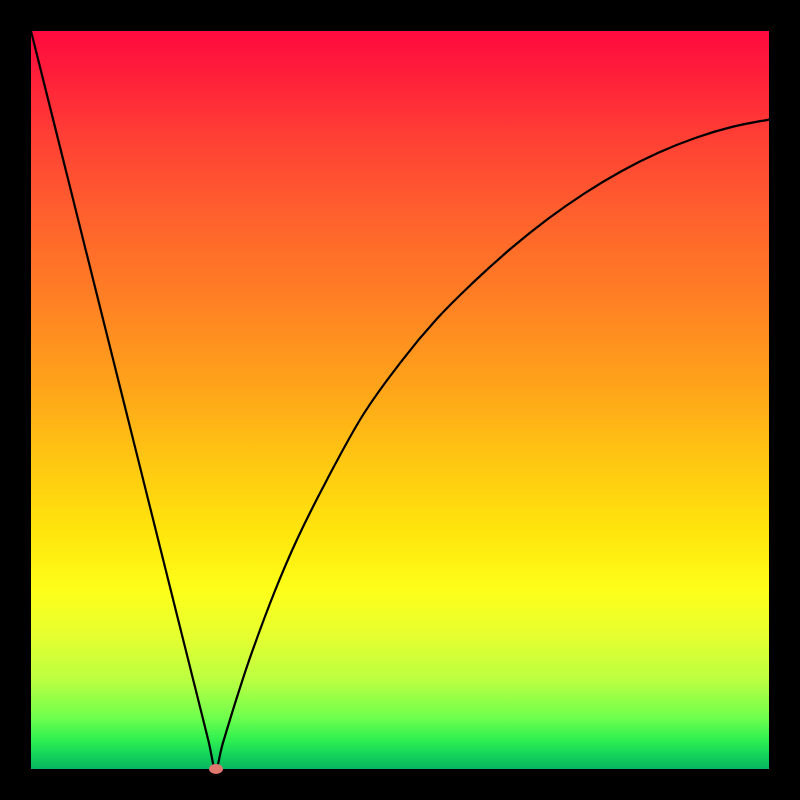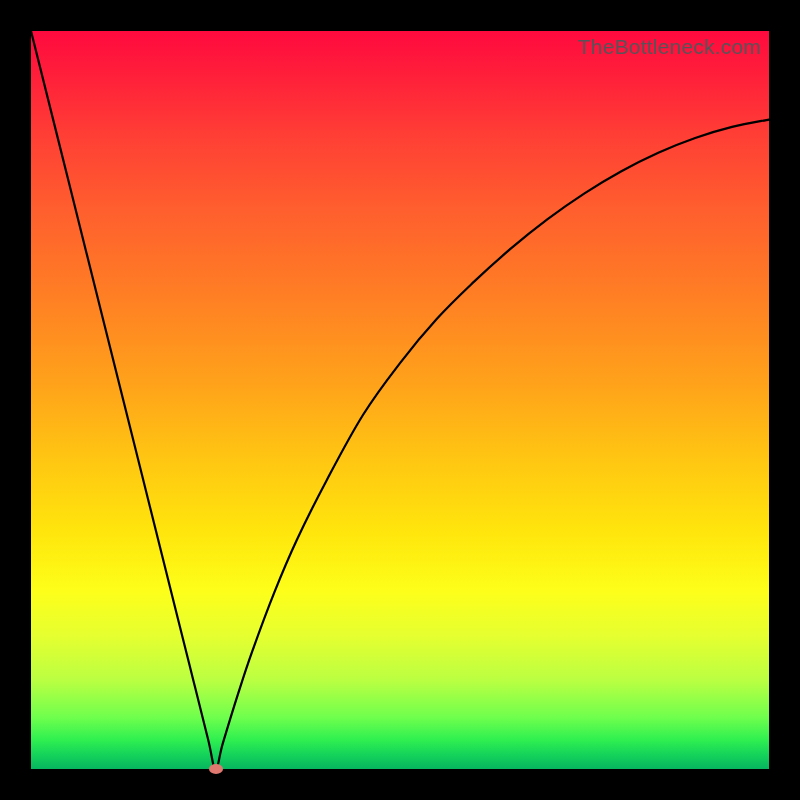--- a/index.html
+++ b/index.html
@@ -67,19 +67,18 @@
     background: #e07870;
     border-radius: 50%;
     transform: translate(-50%, -50%);
   }
 </style>
 </head>
 <body>
 
 <div class="frame">
   <div class="plot-area">
-    <div class="watermark">TheBottleneck.com</div>
     <svg class="curve" viewBox="0 0 738 738" preserveAspectRatio="none">
       <path id="curve-path" fill="none" stroke="#000" stroke-width="2.2" stroke-linecap="round" stroke-linejoin="round" d="M 0.00 0.00 C 6.64 26.57, 23.62 94.46, 36.90 147.60 C 50.18 200.74, 60.52 242.06, 73.80 295.20 C 87.08 348.34, 97.42 389.66, 110.70 442.80 C 123.98 495.94, 138.30 553.20, 147.60 590.40 C 156.90 627.60, 157.05 628.19, 162.36 649.44 C 167.67 670.69, 173.13 692.54, 177.12 708.48 C 181.11 724.42, 181.84 737.34, 184.50 738.00 C 187.16 738.66, 187.89 725.45, 191.88 712.17 C 195.87 698.89, 201.33 680.81, 206.64 664.20 C 211.95 647.60, 214.76 638.52, 221.40 619.92 C 228.04 601.32, 235.57 580.81, 243.54 560.88 C 251.51 540.95, 256.38 529.15, 265.68 509.22 C 274.98 489.29, 283.24 472.76, 295.20 450.18 C 307.16 427.60, 318.82 405.01, 332.10 383.76 C 345.38 362.51, 355.72 349.37, 369.00 332.10 C 382.28 314.83, 392.62 302.43, 405.90 287.82 C 419.18 273.21, 429.52 263.54, 442.80 250.92 C 456.08 238.30, 466.42 229.00, 479.70 217.71 C 492.98 206.42, 503.32 198.15, 516.60 188.19 C 529.88 178.23, 540.22 170.99, 553.50 162.36 C 566.78 153.73, 577.12 147.53, 590.40 140.22 C 603.68 132.91, 614.02 127.75, 627.30 121.77 C 640.58 115.79, 650.92 111.66, 664.20 107.01 C 677.48 102.36, 687.82 99.26, 701.10 95.94 C 714.38 92.62, 731.36 89.89, 738.00 88.56"></path>
     </svg>
     <div class="marker" id="marker" style="left: 184.5px; top: 738px;"></div>
   </div>
 </div>
 
 </body></html>

